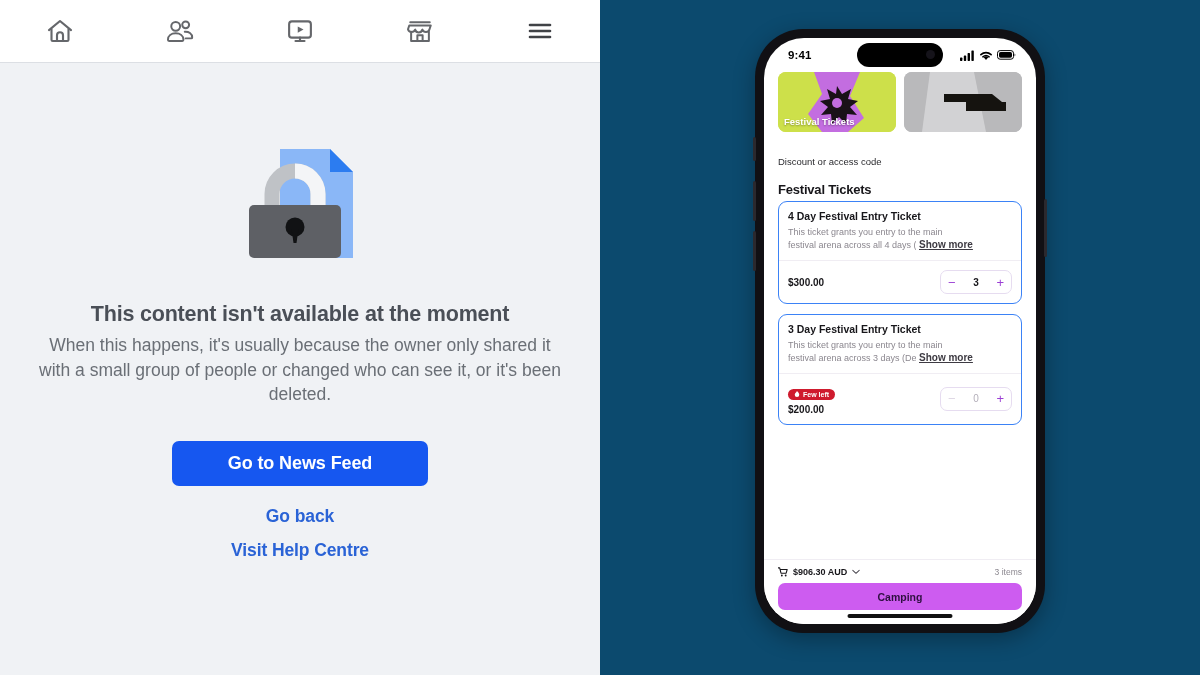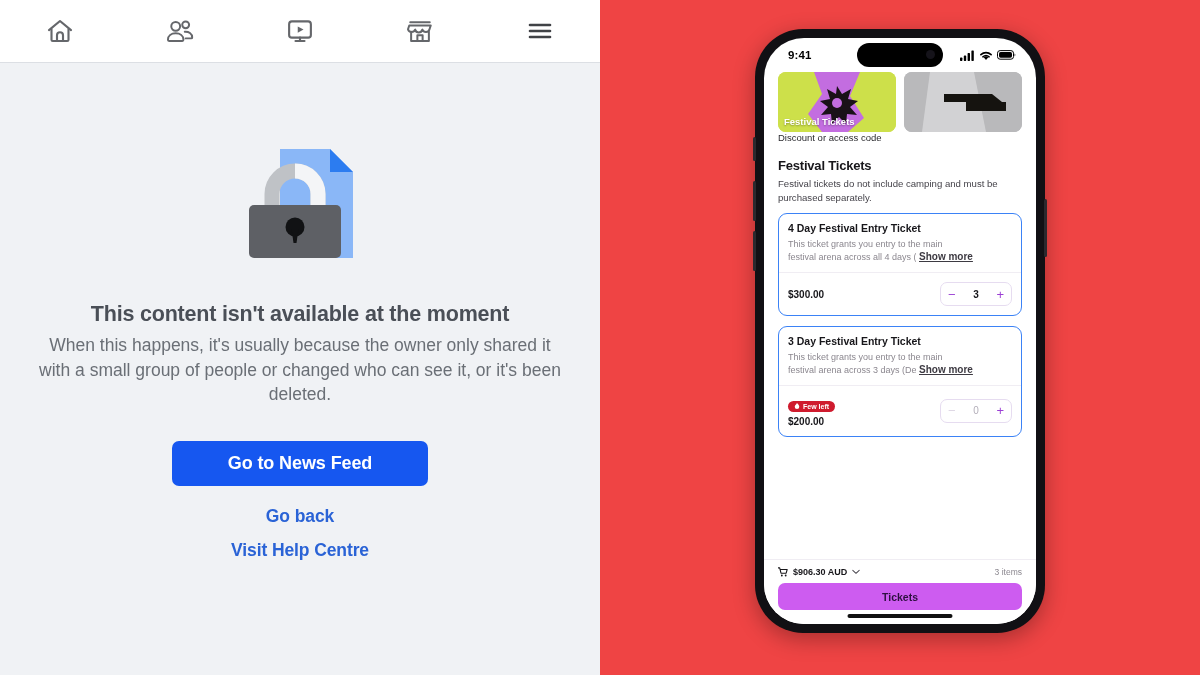--- a/index.html
+++ b/index.html
@@ -41,21 +41,21 @@
     color:#ffffff;font-size:18px;font-weight:bold;letter-spacing:-.1px;
     display:flex;align-items:center;justify-content:center;cursor:pointer;
     margin-bottom:20px;font-family:"Liberation Sans", sans-serif;
   }
   .fb-link{
     font-size:17.5px;font-weight:bold;color:#2a63d6;text-decoration:none;
     margin-bottom:13px;cursor:pointer;letter-spacing:-.1px;
   }
 
   
-  .phone-pane{position:relative;width:600px;height:675px;background:#ef4444;overflow:hidden;}
+  .phone-pane{position:relative;width:600px;height:675px;background:#0c4a6e;overflow:hidden;}
 
   .phone{
     position:absolute;left:155px;top:29px;width:290px;height:604px;
     background:#111014;border-radius:48px;
     box-shadow:0 6px 22px rgba(0,0,0,.30);
     padding:9px;box-sizing:border-box;
   }
   .phone-btn{position:absolute;background:#2b292e;border-radius:2px;}
   .btn-silent{left:-2px;top:108px;width:3px;height:24px;}
   .btn-vup{left:-2px;top:152px;width:3px;height:40px;}
@@ -84,21 +84,21 @@
     position:relative;width:118px;height:60px;border-radius:8px;overflow:hidden;
     flex:0 0 auto;background:#cde04a;
   }
   .cat-card.cat-vehicle{background:#b9b9bb;}
   .cat-label{
     position:absolute;left:6px;bottom:5px;color:#fff;font-size:9.5px;font-weight:bold;
     text-shadow:0 1px 2px rgba(0,0,0,.35);white-space:nowrap;
   }
   .cat-art{position:absolute;inset:0;}
 
-  .sheet{padding:0 14px 0 14px;}
+  .sheet{padding:24px 14px 0 14px;}
   .field-label{font-size:9.5px;color:#2a2a2e;margin-bottom:5px;font-weight:normal;}
   .code-row{display:flex;gap:7px;align-items:stretch;}
   .code-input{
     flex:1;height:27px;border:1px solid #e3ddea;border-radius:7px;background:#fff;
     font-size:9.5px;color:#b6b1bb;padding:0 9px;box-sizing:border-box;
     font-family:"Liberation Sans", sans-serif;outline:none;
   }
   .code-input::placeholder{color:#b6b1bb;}
   .apply-btn{
     width:55px;height:27px;border:1px solid #e0d4ef;border-radius:7px;background:#fff;
@@ -294,21 +294,20 @@
             </svg>
 
           </div>
         </div>
 
         <div class="sheet">
 
           <div class="field-label">Discount or access code</div>
 
           <div class="sec-title">Festival Tickets</div>
-          <div class="sec-desc">Festival tickets do not include camping and must be purchased separately.</div>
 
           <div class="ticket-card">
             <div class="tc-top">
               <div class="tc-name">4 Day Festival Entry Ticket</div>
               <div class="tc-desc">
                 <div>This ticket grants you entry to the main</div>
                 <div class="line2">
                   <span class="clip">festival arena across all 4 days (D</span>
                   <span class="show-more">Show more</span>
                 </div>
@@ -364,20 +363,20 @@
                 <circle cx="4.6" cy="10.2" r="1.1" fill="#17161a"></circle>
                 <circle cx="9.2" cy="10.2" r="1.1" fill="#17161a"></circle>
               </svg>
               <span class="cart-total">$906.30 AUD</span>
               <svg width="8" height="6" viewBox="0 0 10 6">
                 <path d="M1 1l4 3.6L9 1" fill="none" stroke="#4d4a52" stroke-width="1.3" stroke-linecap="round" stroke-linejoin="round"></path>
               </svg>
             </div>
             <span class="cart-items">3 items</span>
           </div>
-          <button class="continue-btn">Tickets</button>
+          <button class="continue-btn">Camping</button>
         </div>
 
         <div class="home-ind"></div>
       </div>
     </div>
   </div>
 </div>
 
 </body></html>

